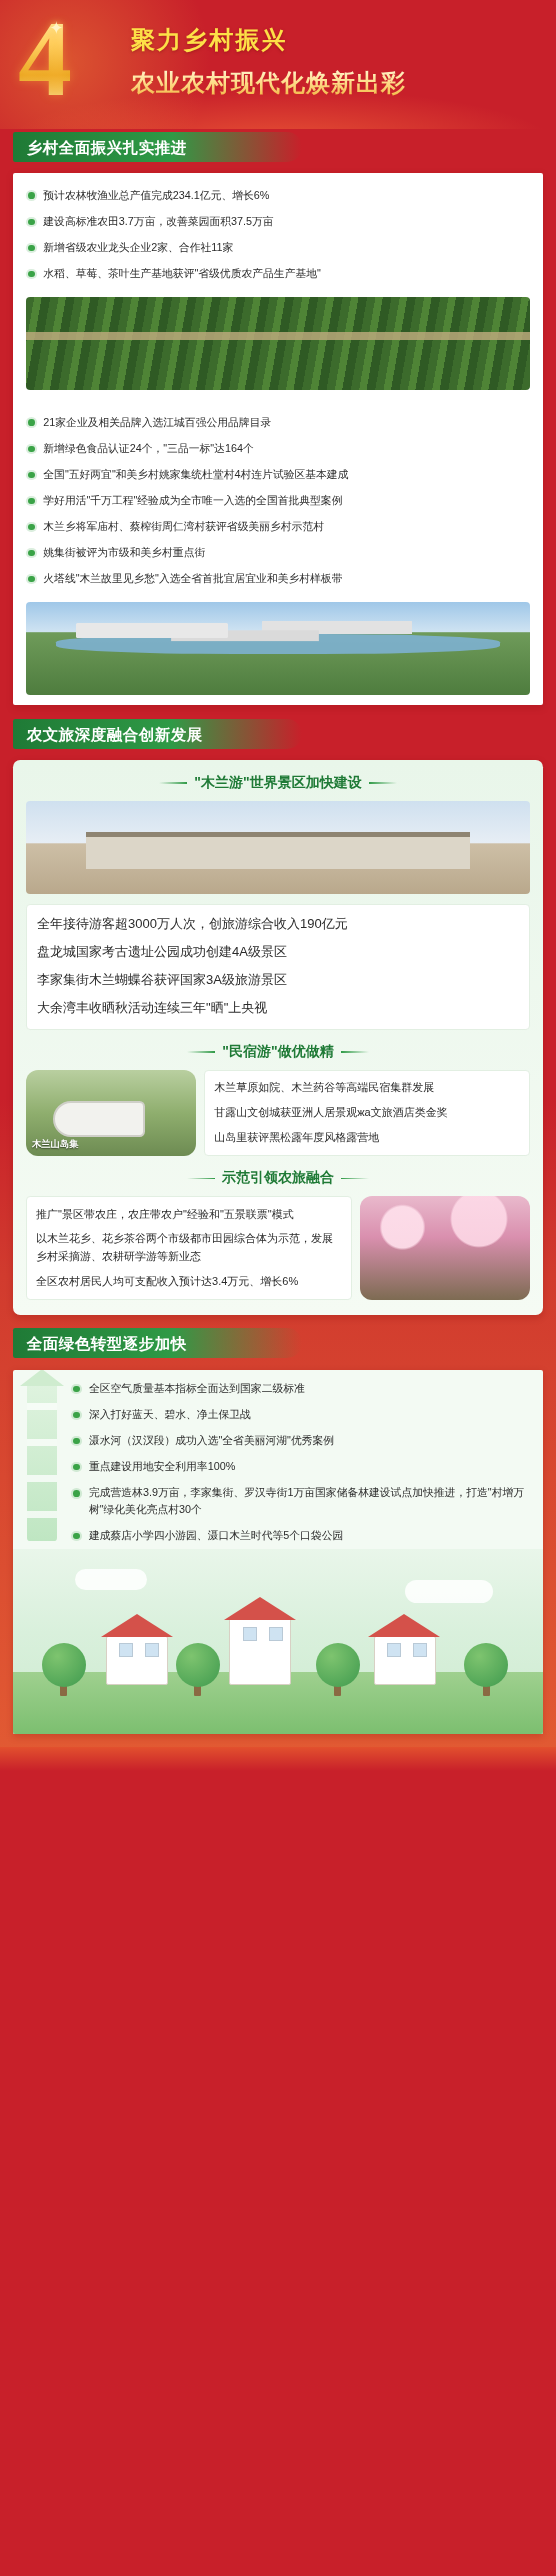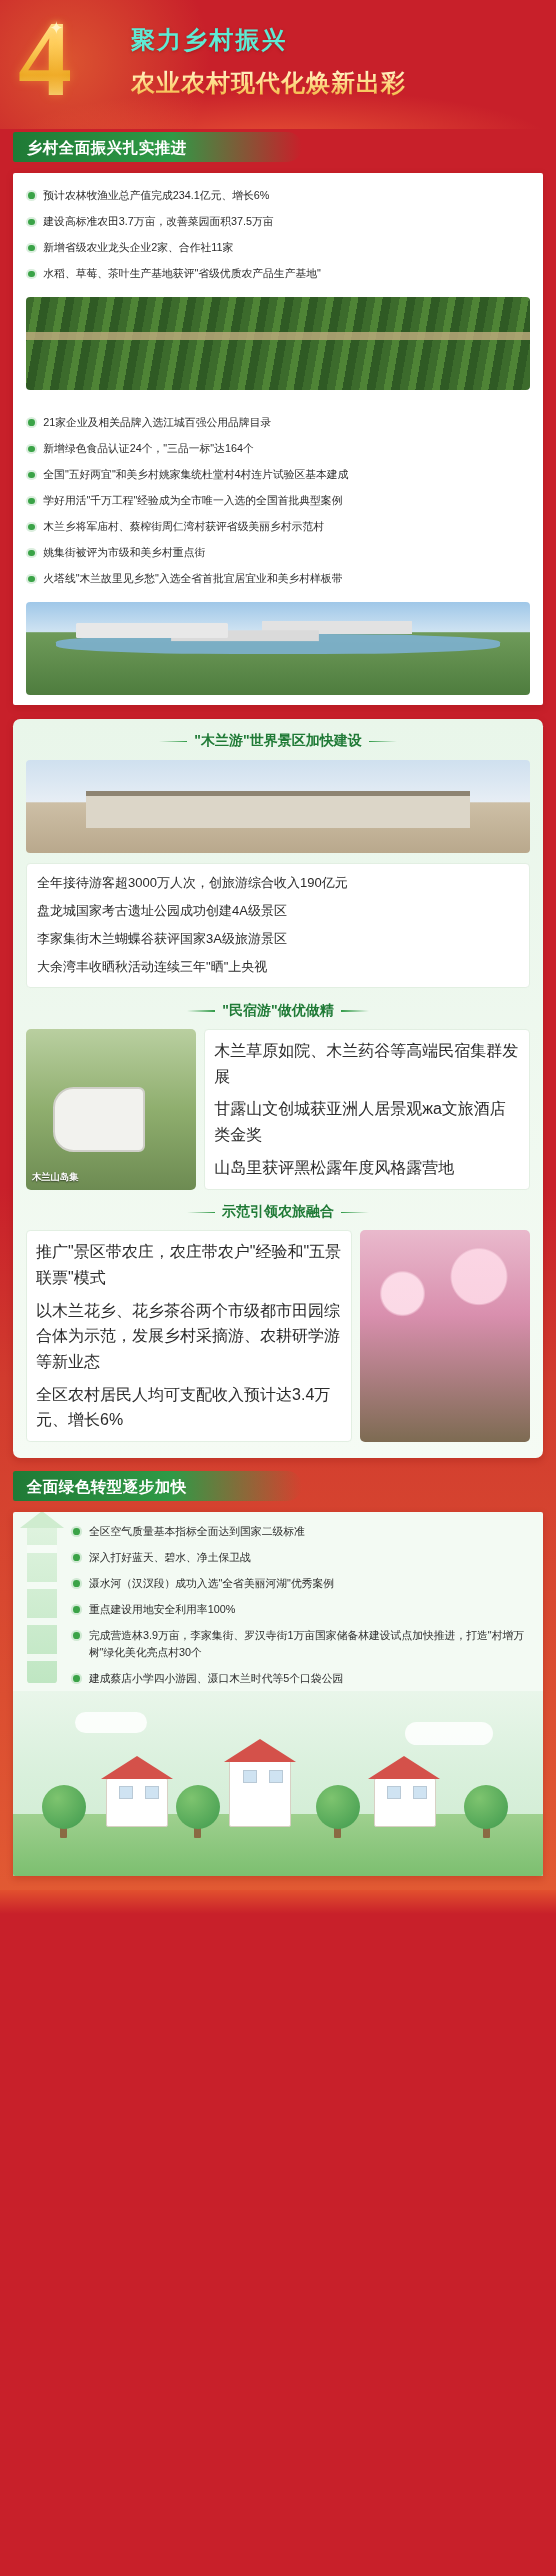--- a/index.html
+++ b/index.html
@@ -49,21 +49,21 @@
     font-size: 17.5px;
     text-shadow: 0 0 7.2px #ffd96a;
   }
   .head-titles {
     position: absolute;
     left: 131px; top: 24px;
   }
   .head-titles .l1 {
     font-size: 24px;
     font-weight: bold;
-    color: #5eead4;
+    color: #fde047;
     letter-spacing: 2.1px;
     margin-bottom: 11.3px;
     text-shadow: 0 1px 3.1px rgba(90,0,0,0.35);
   }
   .head-titles .l2 {
     font-size: 24px;
     font-weight: bold;
     letter-spacing: 1px;
     background: linear-gradient(180deg, #fff8dc 0%, #ffdf8f 45%, #f0b43c 100%);
     -webkit-background-clip: text;
@@ -241,23 +241,23 @@
     margin-bottom: 7.2px;
   }
   .text-box p:last-child { margin-bottom: 0; }
 
   .split {
     display: flex;
     gap: 8.2px;
     margin: 0 12.4px 10.3px 12.4px;
     align-items: stretch;
   }
-  .split .ph { width: 170px; border-radius: 5px; overflow: hidden; position: relative; }
+  .split .ph { width: 170px; border-radius: 12px; overflow: hidden; position: relative; }
   .split .tx { flex: 1; background: #ffffff; border-radius: 4.1px; padding: 8.2px 9.3px; border: 0.5px solid #e2efe2; }
-  .split .tx p { font-size: 16px; line-height: 1.6; color: #2b2b2b; margin-bottom: 7.2px; }
+  .split .tx p { font-size: 11px; line-height: 1.6; color: #2b2b2b; margin-bottom: 7.2px; }
   .split .tx p:last-child { margin-bottom: 0; }
 
   
   .green-card {
     margin: 0 13.4px 13.4px 13.4px;
     background: linear-gradient(180deg, #e9f6ea 0%, #f5fbf4 100%);
     border-radius: 7.2px;
     box-shadow: 0 2.1px 7.2px rgba(120,10,10,0.22);
     overflow: hidden;
     padding-bottom: 5.2px;
@@ -387,20 +387,24 @@
         <li>姚集街被评为市级和美乡村重点街</li>
         <li>火塔线"木兰故里见乡愁"入选全省首批宜居宜业和美乡村样板带</li>
       </ul>
     </div>
 
     <div class="photo photo-village">
       <div class="photo-label"></div>
     </div>
   </div>
 
+  <div class="section-head">
+    <div class="bar"></div>
+    <div class="txt">农文旅深度融合创新发展</div>
+  </div>
 
   <div class="green-card">
 
     <div class="sub-head">
       <span class="deco-l"></span><span>"木兰游"世界景区加快建设</span><span class="deco-r"></span>
     </div>
     <div class="photo photo-museum"></div>
     <div class="text-box">
       <p>全年接待游客超3000万人次，创旅游综合收入190亿元</p>
       <p>盘龙城国家考古遗址公园成功创建4A级景区</p>

